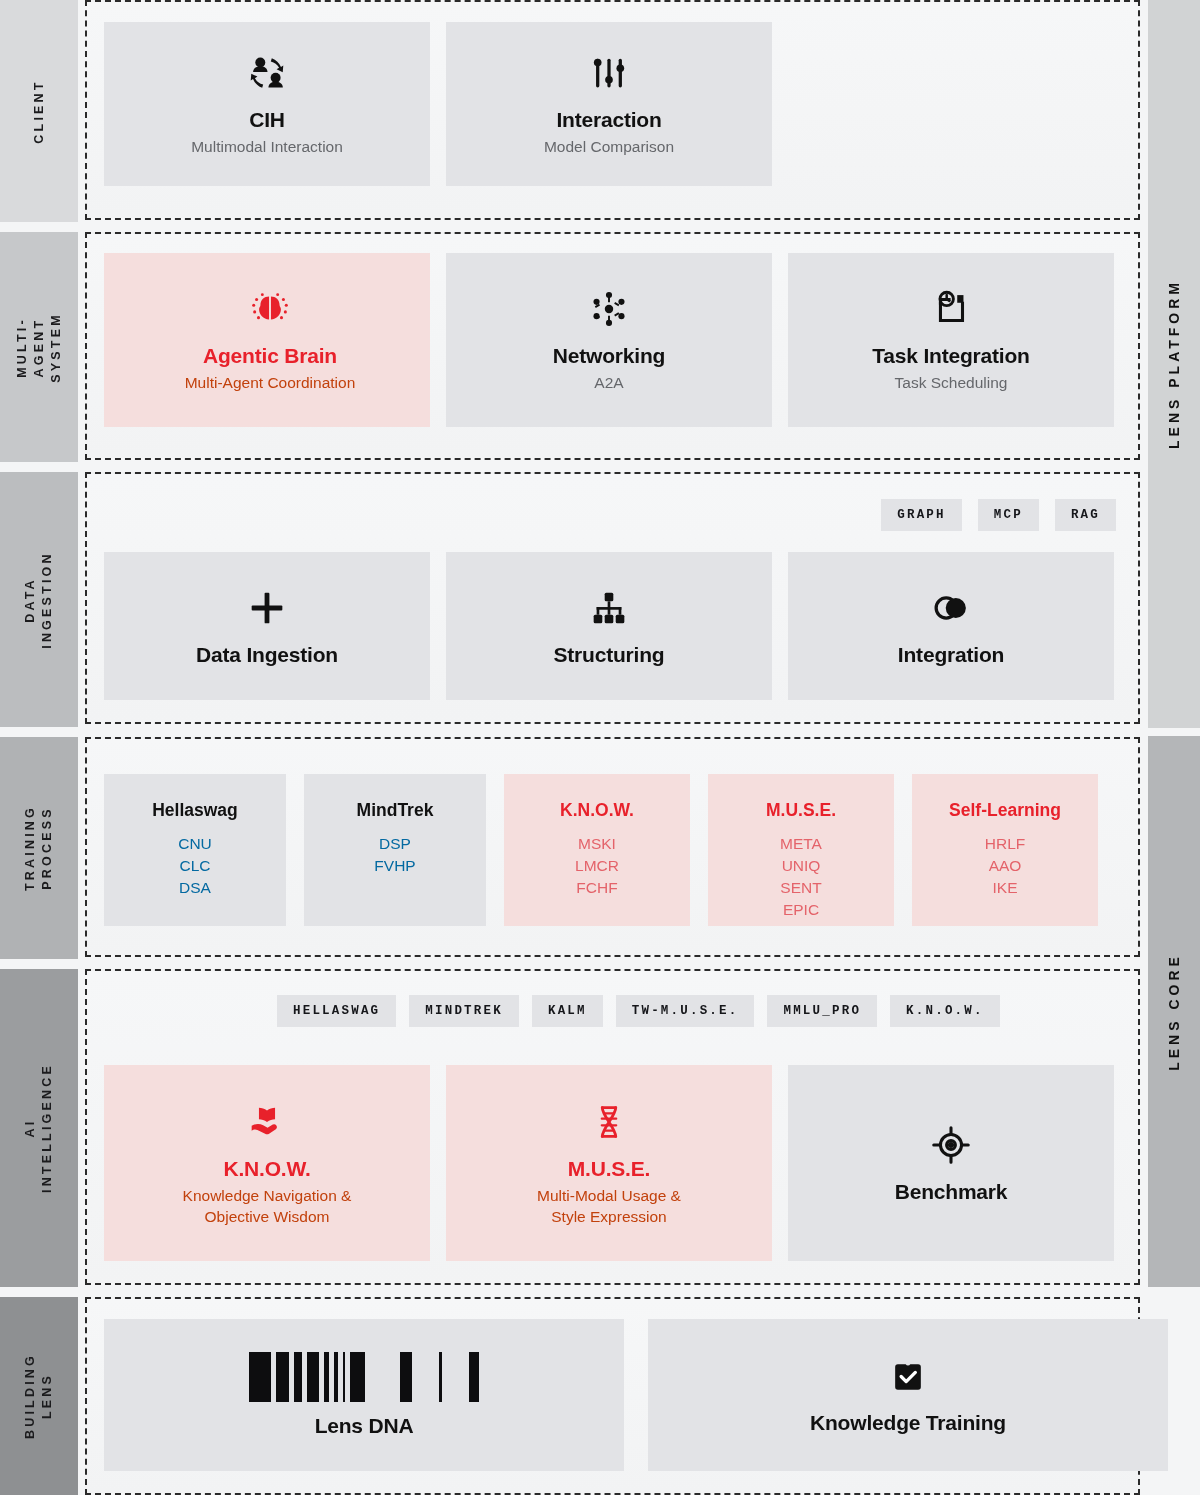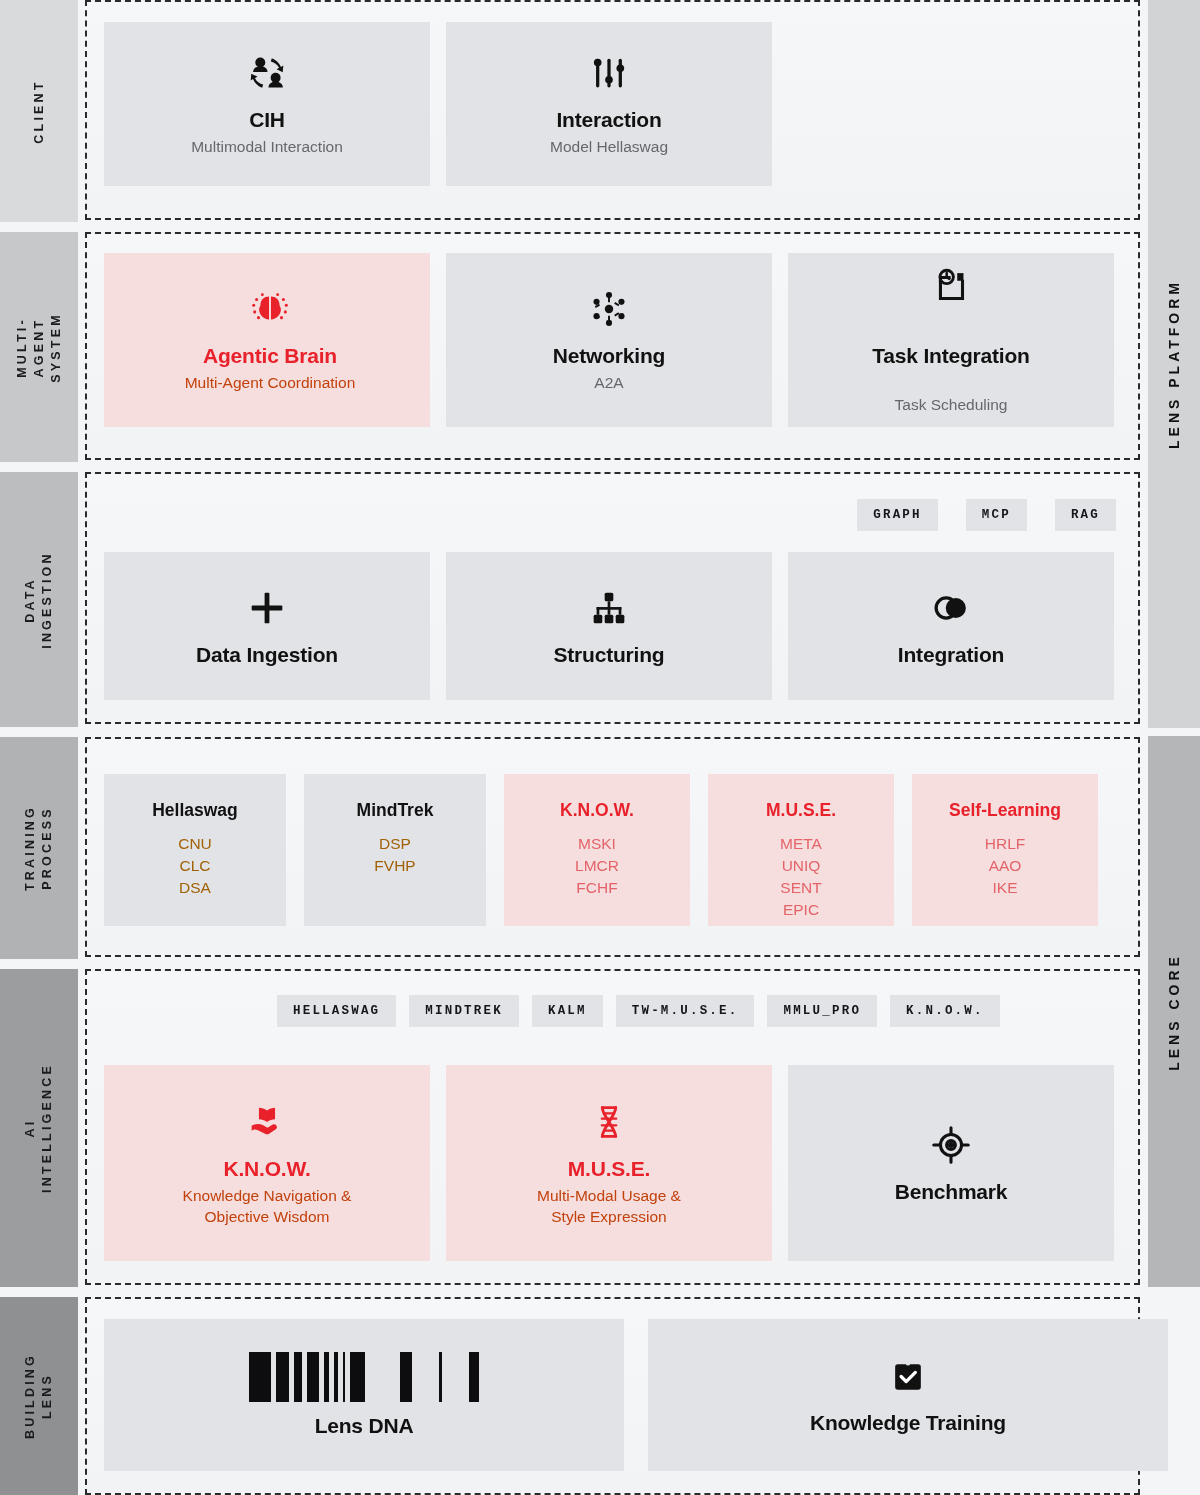--- a/index.html
+++ b/index.html
@@ -56,38 +56,38 @@
     padding: 14px 10px;
   }
   .card.red { background: #f5dedd; }
   .card .ttl { font-size: 21px; font-weight: 700; color: #111; letter-spacing: -.2px; text-align: center; }
   .card.red .ttl { color: #e8212b; }
   .card .sub { font-size: 15.5px; color: #65676b; margin-top: 5px; line-height: 1.3; }
   .card.red .sub { color: #c2410c; }
   .ic { margin-bottom: 12px; line-height: 0; }
 
   
-  .chips { position: absolute; display: flex; gap: 28px; }
+  .chips { position: absolute; display: flex; gap: 16px; }
   .chip {
     background: #e2e3e6; color: #15161a;
     font-family: "Liberation Mono", monospace;
     font-size: 12.5px; font-weight: 700; letter-spacing: 2.2px;
     padding: 9px 16px; white-space: nowrap;
   }
 
   
   .tcard {
     background: #e2e3e6;
     display: flex; flex-direction: column; align-items: center;
     padding-top: 26px;
   }
   .tcard.red { background: #f5dedd; }
   .tcard .th { font-size: 17.5px; font-weight: 700; color: #111; }
   .tcard.red .th { color: #e8212b; }
-  .tcard .tl { font-size: 15.5px; color: #a16207; line-height: 22px; margin-top: 12px; text-align: center; }
+  .tcard .tl { font-size: 15.5px; color: #0369a1; line-height: 22px; margin-top: 12px; text-align: center; }
   .tcard.red .tl { color: #e4636a; }
 
   
   .barcode { display: flex; align-items: flex-end; gap: 5px; height: 50px; }
   .barcode i { display: block; background: #0d0d0f; height: 50px; }
 </style>
 </head>
 <body>
 
 <div class="page">
@@ -145,21 +145,21 @@
           <svg width="46" height="46" viewBox="0 0 48 48" fill="#111">
             <rect x="10.5" y="9" width="3.4" height="30" rx="1.7"></rect>
             <circle cx="12.2" cy="13" r="4"></circle>
             <rect x="22.3" y="9" width="3.4" height="30" rx="1.7"></rect>
             <circle cx="24" cy="31" r="4"></circle>
             <rect x="34.1" y="9" width="3.4" height="30" rx="1.7"></rect>
             <circle cx="35.8" cy="19" r="4"></circle>
           </svg>
         </span>
         <div class="ttl">Interaction</div>
-        <div class="sub">Model Hellaswag</div>
+        <div class="sub">Model Comparison</div>
       </div>
 
     </div>
   </div>
 
   <div class="sect" style="top:232px;height:228px;">
     <div class="cards" style="left:17px;top:19px;">
       <div class="card red" style="width:326px;height:174px;padding-left:16px;">
         <span class="ic">
           <svg width="46" height="46" viewBox="0 0 48 48" fill="#e8212b">
@@ -192,21 +192,21 @@
               <circle cx="37" cy="31.5" r="3.2"></circle>
             <circle cx="11" cy="31.5" r="3.2"></circle>
               <circle cx="37" cy="16.5" r="3.2"></circle>
             <path d="M23 12h2v5h-2zM23 31h2v5h-2zM13.6 18.6l1 1.8-4.4 2.6-1-1.8zM33.8 27.4l1 1.8-4.4 2.6-1-1.8zM10.2 29.6l4.4 2.6-1 1.8-4.4-2.6zM30.4 16.8l4.4 2.6-1 1.8-4.4-2.6z"></path>
           </svg>
         </span>
         <div class="ttl">Networking</div>
         <div class="sub">A2A</div>
       </div>
 
-      <div class="card" style="width:326px;height:174px;gap:22px;">
+      <div class="card" style="width:326px;height:174px;">
         <span class="ic">
           <svg width="46" height="46" viewBox="0 0 48 48" fill="none" stroke="#111" stroke-width="3.2">
             <path d="M36 18v18H13V18" stroke-linecap="square"></path>
             <path d="M13 18v-4h9" stroke-linecap="square"></path>
             <circle cx="19.5" cy="13.5" r="7" stroke-width="3"></circle>
             <path d="M19.5 9.5v4.2l2.8 1.8" stroke-width="2.6" stroke-linecap="round"></path>
             <rect x="30.5" y="9.5" width="6.5" height="8" fill="#111" stroke="none"></rect>
           </svg>
         </span>
         <div class="ttl">Task Integration</div>

